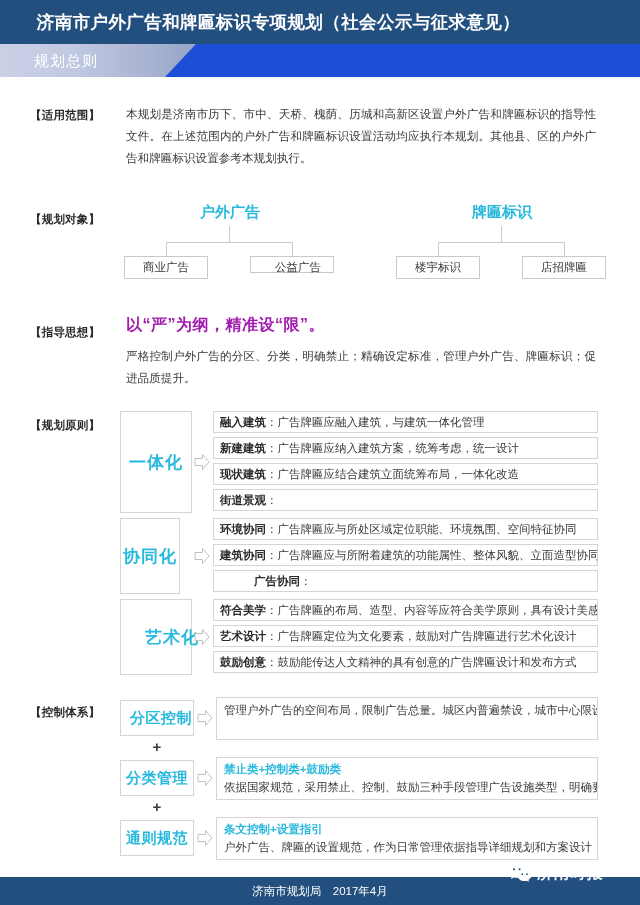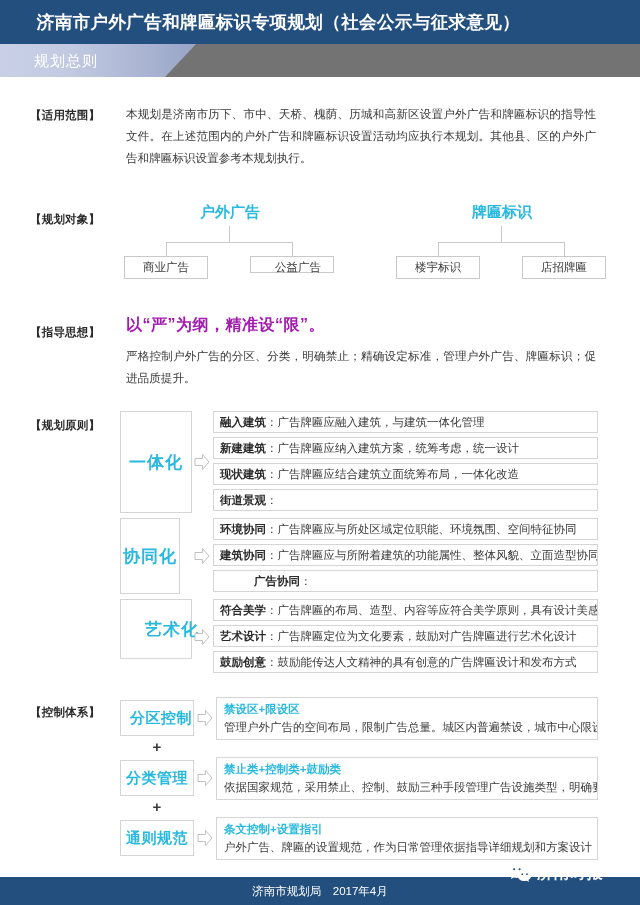--- a/index.html
+++ b/index.html
@@ -37,21 +37,21 @@
     letter-spacing: 0.4px;
     white-space: nowrap;
   }
 
   
   .tab-strip {
     position: absolute;
     left: 0; top: 44px;
     width: 640px;
     height: 33px;
-    background: #737373;
+    background: #1d4ed8;
   }
   .tab-shape {
     position: absolute;
     left: 0; top: 0;
     width: 196px;
     height: 33px;
     background: linear-gradient(to right, #c9d0e6 0%, #c2cae2 35%, #a9b4d2 75%, #97a4c6 100%);
     clip-path: polygon(0 0, 196px 0, 165px 33px, 0 33px);
   }
   .tab-label {
@@ -328,21 +328,21 @@
 <div class="row-box" style="left:213px; top:544px; width:385px; height:22px;">
   <span class="rb-key">建筑协同</span>
   <span class="rb-sep">：</span>
   <span class="rb-val">广告牌匾应与所附着建筑的功能属性、整体风貌、立面造型协同</span>
 </div>
 <div class="row-box" style="left:213px; top:570px; width:385px; height:22px;padding-left:40px;">
   <span class="rb-key">广告协同</span>
   <span class="rb-sep">：</span>
 </div>
 
-<div class="pri-box" style="left:120px; top:599px; width:72px; height:60px;padding-left:32px;">
+<div class="pri-box" style="left:120px; top:599px; width:72px; height:76px;padding-left:32px;">
   <span>艺术化</span>
 </div>
 <svg class="arrow-ico" style="left:194px; top:628px;" viewBox="0 0 16 18">
   <path d="M1 5.5 H8.5 V1.5 L15 9 L8.5 16.5 V12.5 H1 Z" fill="#ffffff" stroke="#c0c0c0" stroke-width="1"></path>
 </svg>
 <div class="row-box" style="left:213px; top:599px; width:385px; height:22px;">
   <span class="rb-key">符合美学</span>
   <span class="rb-sep">：</span>
   <span class="rb-val">广告牌匾的布局、造型、内容等应符合美学原则，具有设计美感</span>
 </div>
@@ -359,21 +359,20 @@
 
 <div class="section-label" style="left:30px; top:705px;">【控制体系】</div>
 
 <div class="ctl-box" style="left:120px; top:700px; width:74px; height:36px;padding-left:8px;">
   <span>分区控制</span>
 </div>
 <svg class="arrow-ico" style="left:197px; top:709px;" viewBox="0 0 16 18">
   <path d="M1 5.5 H8.5 V1.5 L15 9 L8.5 16.5 V12.5 H1 Z" fill="#ffffff" stroke="#c0c0c0" stroke-width="1"></path>
 </svg>
 <div class="ctl-desc" style="left:216px; top:697px; width:382px; height:43px;">
-  <span class="cd-title">禁设区+限设区</span>
   <span class="cd-body">管理户外广告的空间布局，限制广告总量。城区内普遍禁设，城市中心限设</span>
 </div>
 <div class="plus-sign" style="left:120px; top:738px;">+</div>
 
 <div class="ctl-box" style="left:120px; top:760px; width:74px; height:36px;">
   <span>分类管理</span>
 </div>
 <svg class="arrow-ico" style="left:197px; top:769px;" viewBox="0 0 16 18">
   <path d="M1 5.5 H8.5 V1.5 L15 9 L8.5 16.5 V12.5 H1 Z" fill="#ffffff" stroke="#c0c0c0" stroke-width="1"></path>
 </svg>

